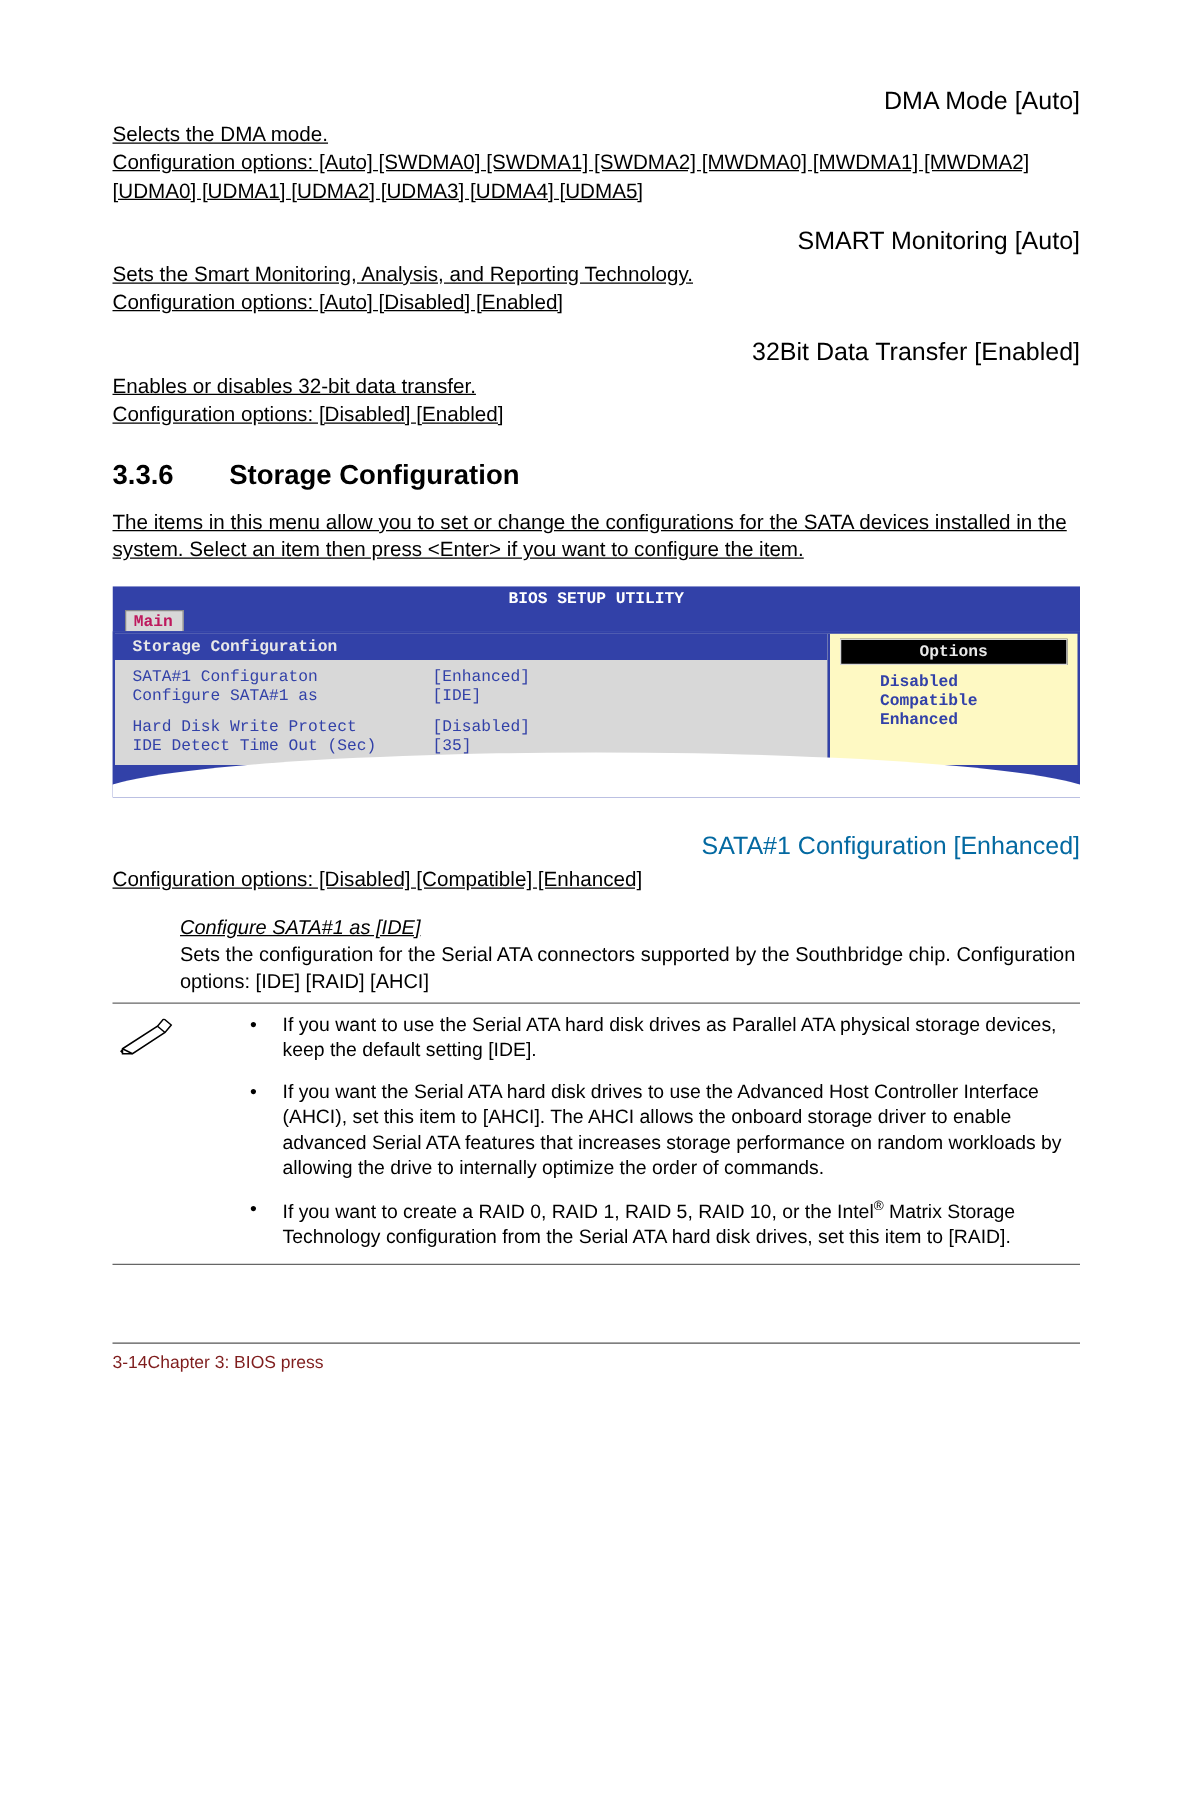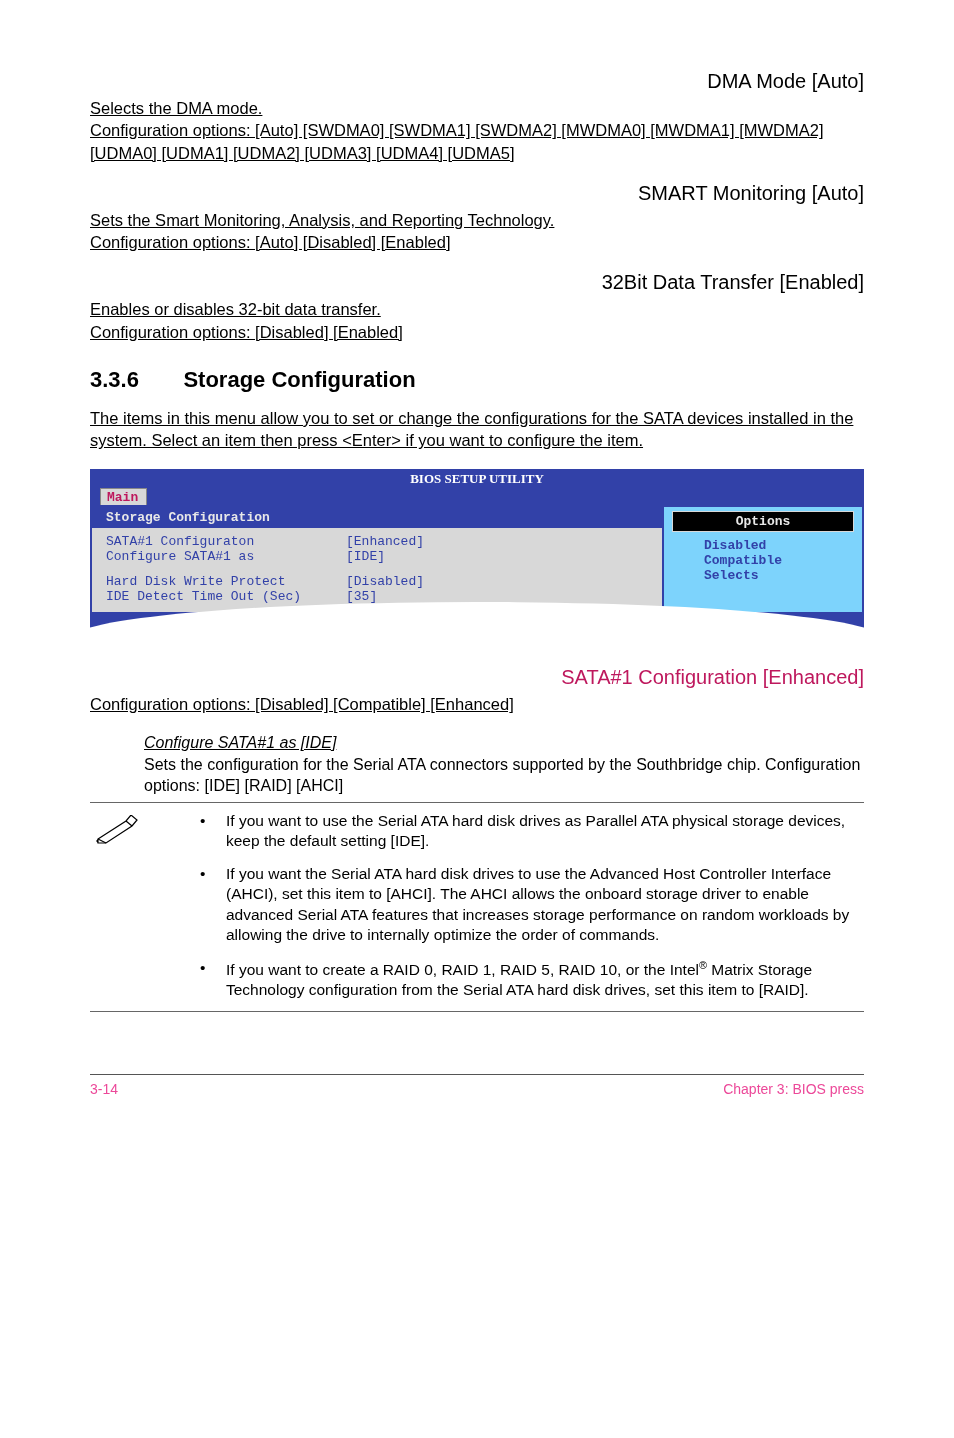--- a/index.html
+++ b/index.html
@@ -54,21 +54,20 @@
     font-weight: bold;
     font-size: 13px;
     text-align: center;
     padding: 2px 0 0 0;
     position: relative;
     height: 36px;
   }
   .bios-header-title {
     display: block;
     margin-bottom: 2px;
-    font-family: Liberation Serif, serif;
   }
   .bios-tabs {
     position: absolute;
     left: 10px;
     bottom: 0;
   }
   .bios-tab {
     display: inline-block;
     background: #d8d8d8;
     color: #be185d;
@@ -101,21 +100,21 @@
     margin: -4px -14px 6px -14px;
     padding: 3px 14px;
     font-weight: bold;
   }
   .bios-row { display: flex; }
   .bios-label { flex: 0 0 240px; }
   .bios-val { }
   .bios-gap { height: 10px; }
   .bios-right {
     flex: 0 0 200px;
-    background: #7dd3fc;
+    background: #fef9c3;
     padding: 0 12px 8px 12px;
     font-family: "Courier New", monospace;
     font-size: 13px;
     color: #3241a8;
     border-left: 2px solid #3241a8;
     position: relative;
   }
   .bios-right-header {
     background: #000;
     color: #e8e8e8;
@@ -132,21 +131,21 @@
     right: 0;
     bottom: -2px;
     height: 36px;
     background: #fff;
     border-top-left-radius: 50% 36px;
     border-top-right-radius: 50% 36px;
     transform: scaleX(1.05);
   }
 
   
-  .h3-red { color: #be185d; }
+  .h3-red { color: #0369a1; }
   .sub-u {
     font-style: italic;
     text-decoration: underline;
     font-size: 16px;
     display: block;
     margin-left: 54px;
     margin-bottom: 2px;
   }
   .sub-body {
     font-size: 16px;
@@ -178,26 +177,26 @@
     font-size: 15.5px;
     line-height: 1.32;
     margin-bottom: 12px;
   }
   .note-li:last-child { margin-bottom: 0; }
   .note-bullet { flex: 0 0 26px; }
 
   
   .footer {
     display: flex;
-    justify-content: space-between;
+    justify-content: flex-start;
     font-size: 14px;
     margin-top: 62px;
     border-top: 1px solid #555;
     padding-top: 6px;
-    color: #ec4899;
+    color: #7f1d1d;
   }
   .sup { font-size: 0.7em; vertical-align: super; }
 </style>
 </head>
 <body>
 
 <div class="h3">DMA Mode [Auto]</div>
 <div class="p-body">
   <span>Selects the DMA mode.</span><br>
   <span>Configuration options: [Auto] [SWDMA0] [SWDMA1] [SWDMA2] [MWDMA0] [MWDMA1] [MWDMA2] [UDMA0] [UDMA1] [UDMA2] [UDMA3] [UDMA4] [UDMA5]</span>
@@ -246,21 +245,21 @@
       </div>
       <div class="bios-row">
         <span class="bios-label">IDE Detect Time Out (Sec)</span>
         <span class="bios-val">[35]</span>
       </div>
     </div>
     <div class="bios-right">
       <div class="bios-right-header">Options</div>
       <div class="bios-opt">Disabled</div>
       <div class="bios-opt">Compatible</div>
-      <div class="bios-opt">Selects</div>
+      <div class="bios-opt">Enhanced</div>
     </div>
     <div class="bios-curve"></div>
   </div>
 </div>
 
 <div class="h3 h3-red">SATA#1 Configuration [Enhanced]</div>
 <div class="p-body" style="margin-bottom:18px">Configuration options: [Disabled] [Compatible] [Enhanced]</div>
 
 <span class="sub-u">Configure SATA#1 as [IDE]</span>
 <div class="sub-body">Sets the configuration for the Serial ATA connectors supported by the Southbridge chip. Configuration options: [IDE] [RAID] [AHCI]</div>

